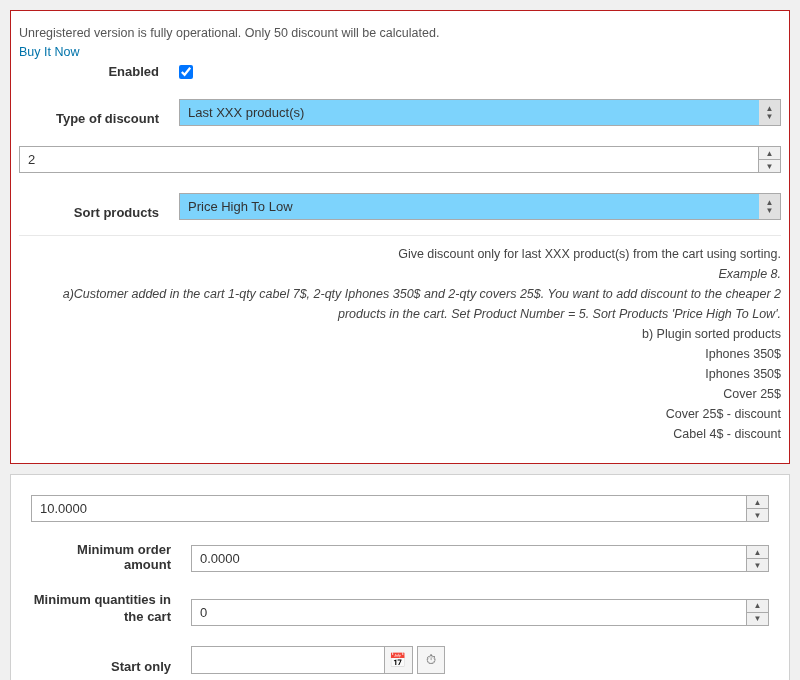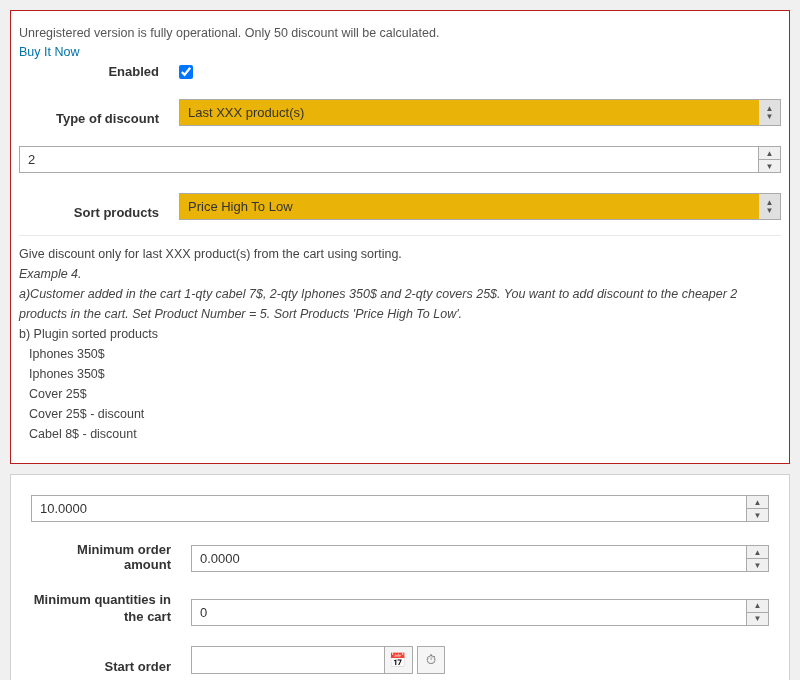--- a/index.html
+++ b/index.html
@@ -51,21 +51,21 @@
       flex: 1;
       display: flex;
       align-items: center;
       position: relative;
     }
 
     .form-select {
       width: 100%;
       padding: 5px 8px;
       border: 1px solid #aaa;
-      background: #eab308;
+      background: #7dd3fc;
       font-size: 13px;
       color: #333;
       appearance: none;
       -webkit-appearance: none;
       cursor: pointer;
       padding-right: 24px;
     }
 
     .select-wrapper {
       position: relative;
@@ -137,20 +137,21 @@
       cursor: pointer;
     }
 
     .description-block {
       font-size: 12.5px;
       color: #444;
       line-height: 1.6;
       padding: 8px 0 4px 0;
       border-top: 1px solid #e8e8e8;
       margin-top: 5px;
+      text-align: right;
     }
 
     .description-block .italic { font-style: italic; }
     .description-block .item-line { display: block; padding-left: 2px; margin-left: 8px; }
 
     .section2 {
       background: #fff;
       border: 1px solid #d0d0d0;
       padding: 15px 20px;
     }
@@ -254,29 +255,29 @@
           <span>▲</span>
           <span>▼</span>
         </div>
       </div>
     </div>
   </div>
 
   
   <div class="description-block">
     <span>Give discount only for last XXX product(s) from the cart using sorting.</span><br>
-    <span class="italic">Example 4.</span><br>
+    <span class="italic">Example 8.</span><br>
     <span class="italic">a)Customer added in the cart 1-qty cabel 7$, 2-qty Iphones 350$ and 2-qty covers 25$. You want to add discount to the cheaper 2</span><br>
     <span class="italic">products in the cart. Set Product Number = 5. Sort Products 'Price High To Low'.</span><br>
     <span>b) Plugin sorted products</span><br>
     <span class="item-line">Iphones 350$</span>
     <span class="item-line">Iphones 350$</span>
     <span class="item-line">Cover 25$</span>
     <span class="item-line">Cover 25$ - discount</span>
-    <span class="item-line">Cabel 8$ - discount</span>
+    <span class="item-line">Cabel 4$ - discount</span>
   </div>
 
 </div>
 
 <div class="section2">
 
   <div class="form-row">
     <div class="form-control-wrap">
       <div class="number-input-wrap">
         <input type="text" class="number-input" value="10.0000" style="">
@@ -310,21 +311,21 @@
         <input type="text" class="number-input" value="0" style="">
         <div class="spinner-btns">
           <button class="spinner-btn">▲</button>
           <button class="spinner-btn">▼</button>
         </div>
       </div>
     </div>
   </div>
 
   <div class="form-row">
-    <div class="form-label">Start order</div>
+    <div class="form-label">Start only</div>
     <div class="form-control-wrap">
       <div class="date-wrap">
         <input type="text" class="date-input" value="" style="">
         <button class="date-icon-btn">
           <span>📅</span>
         </button>
         <button class="date-icon-btn clock">
           <span>⏱</span>
         </button>
       </div>

